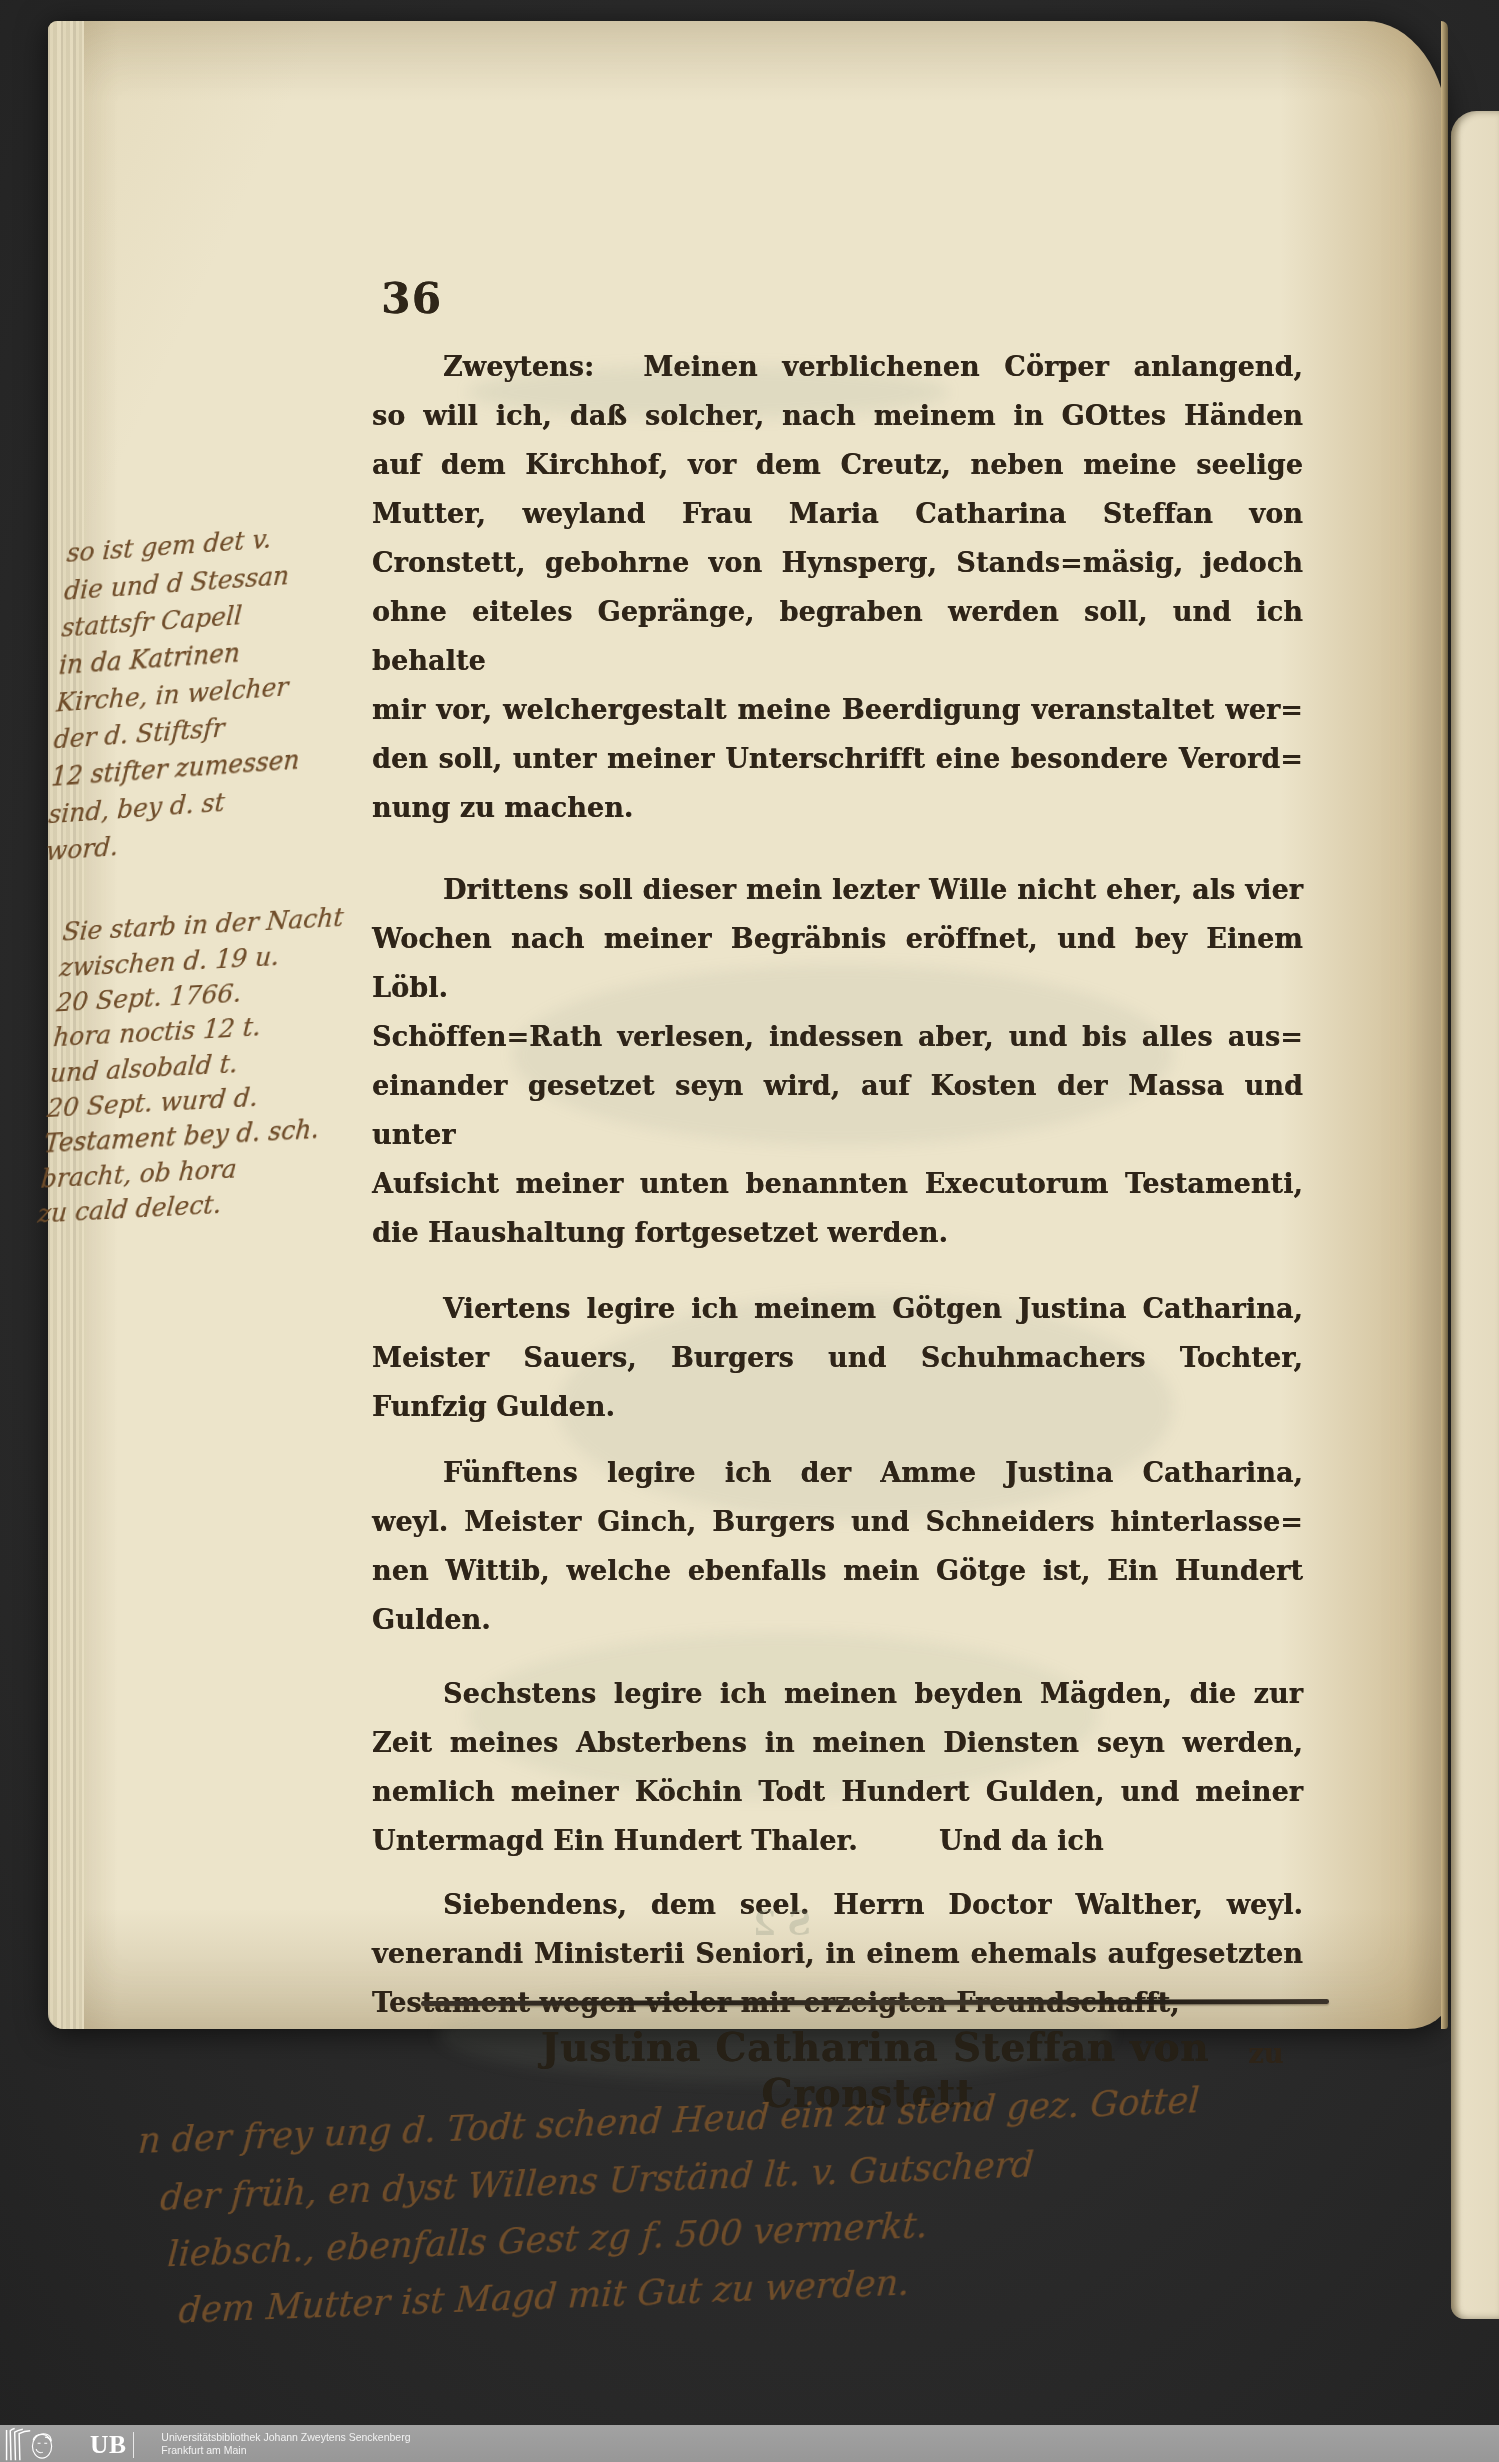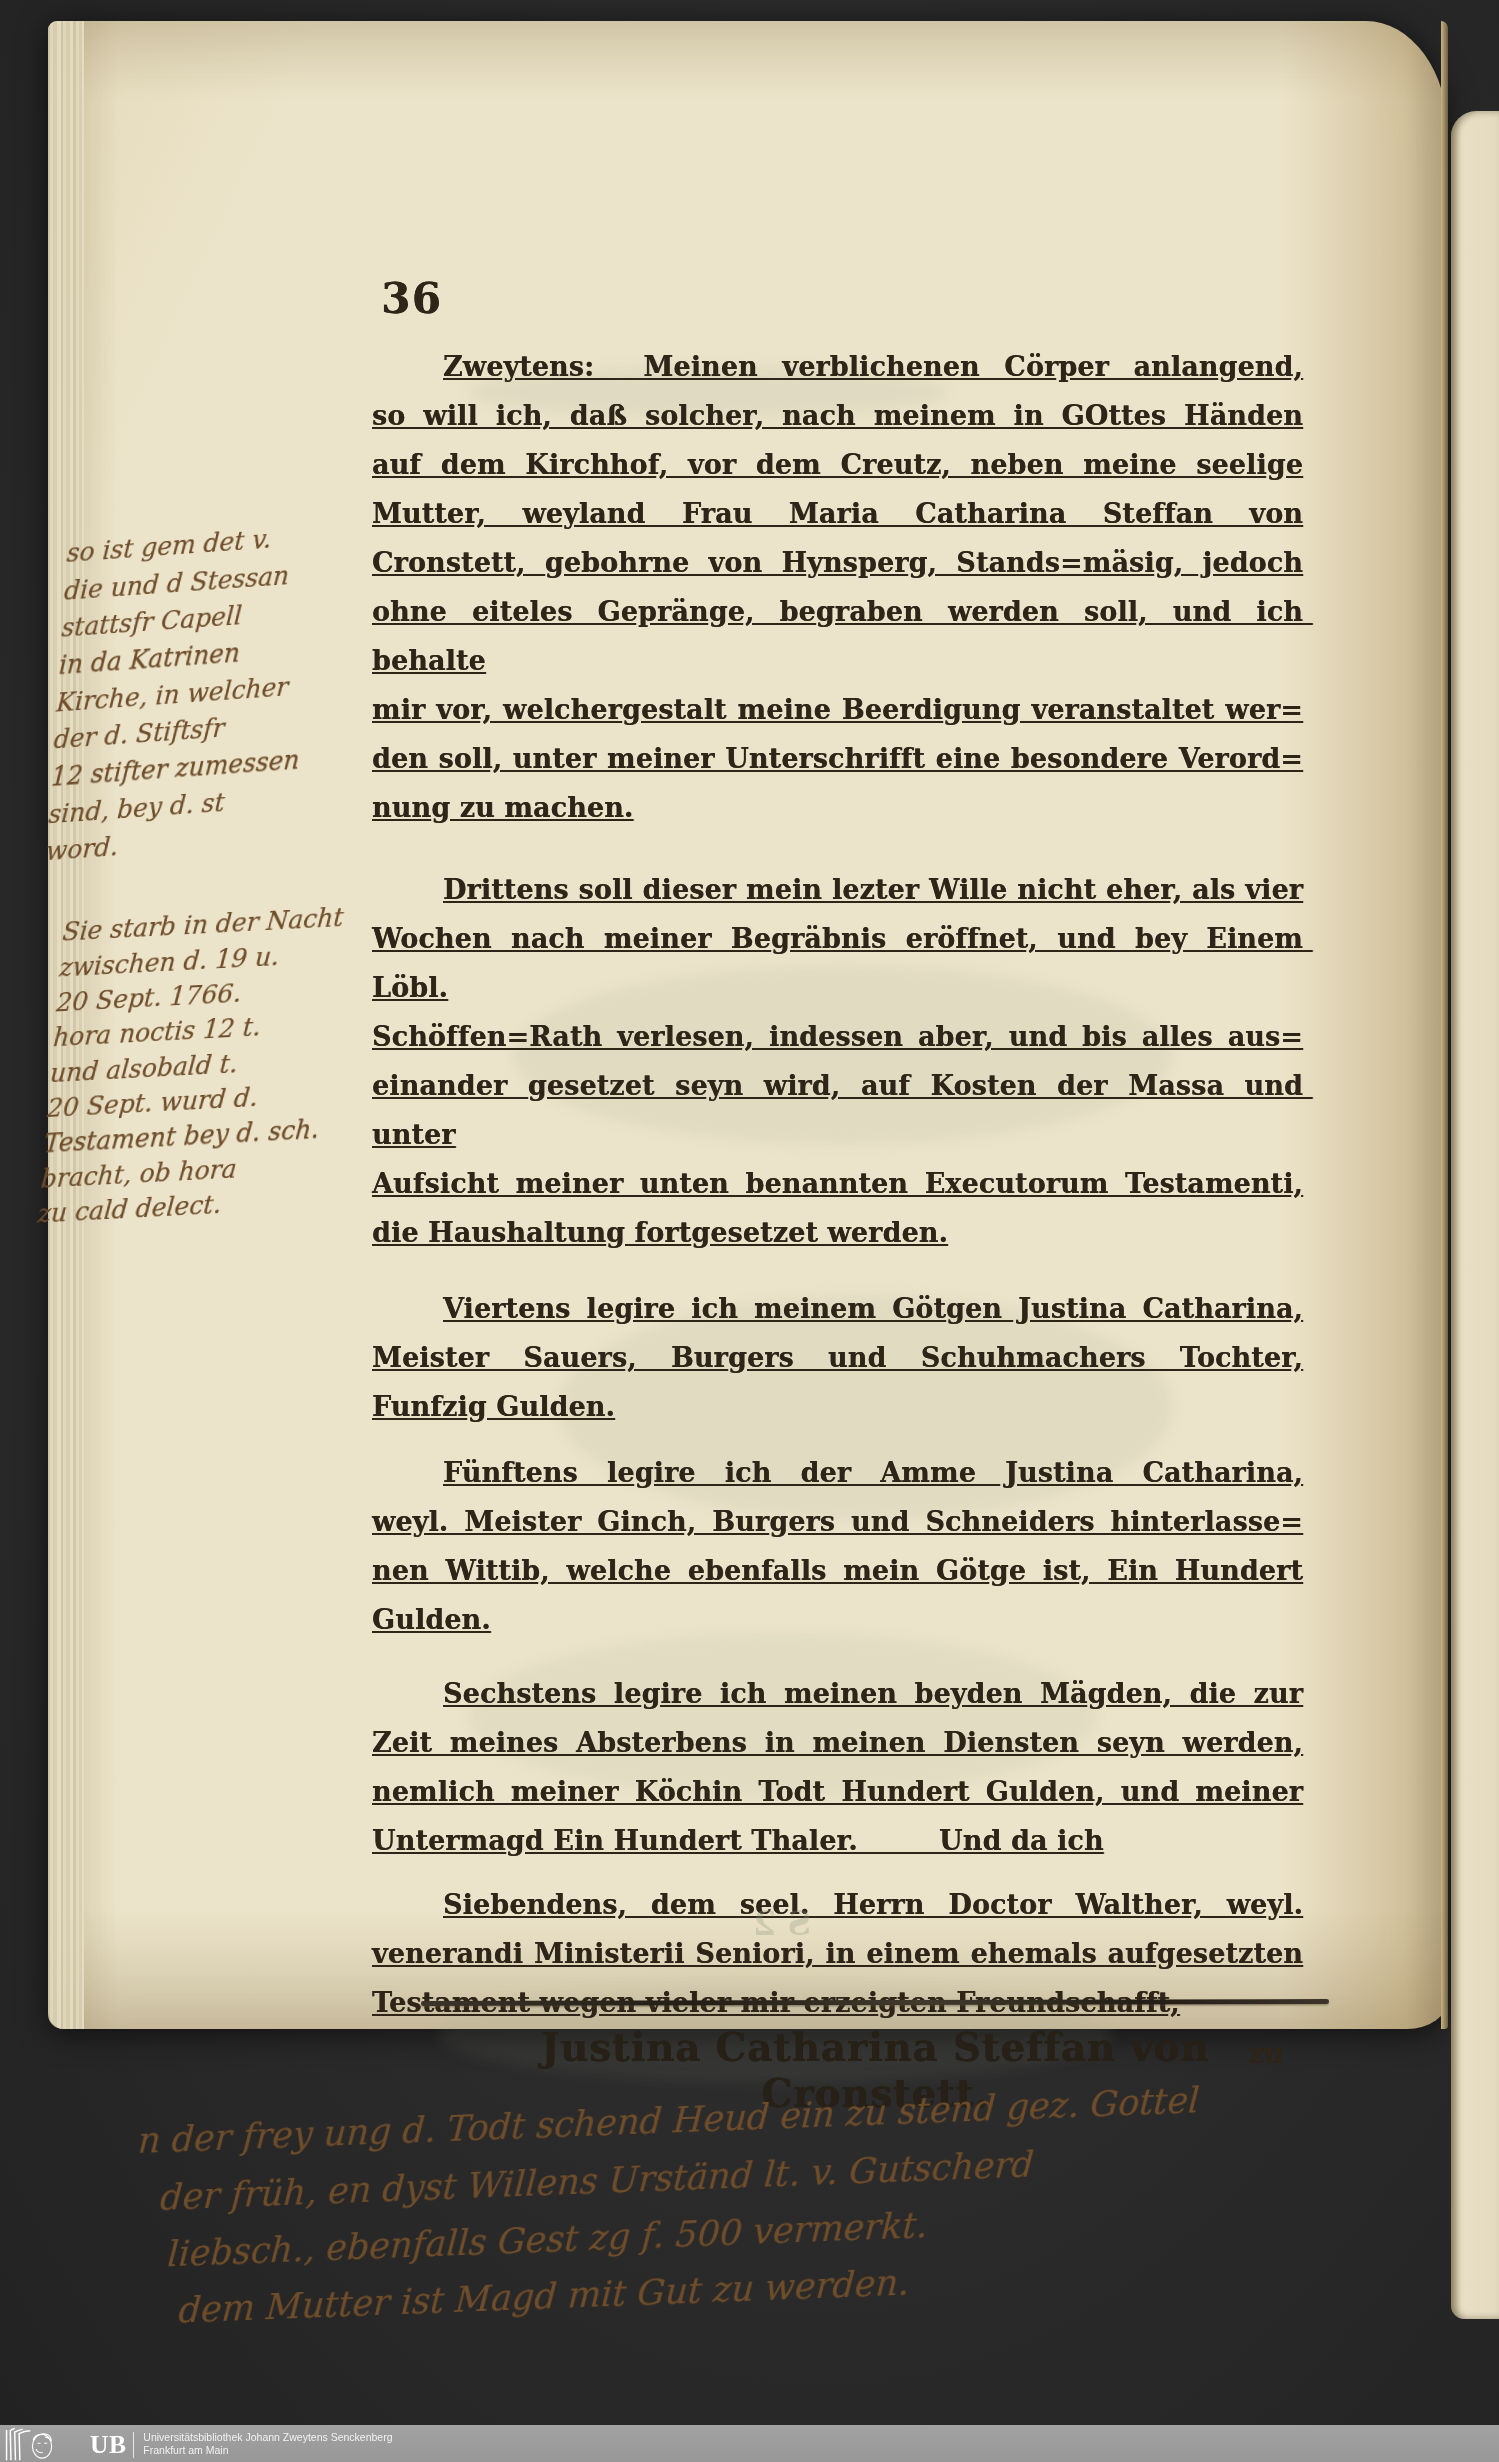--- a/index.html
+++ b/index.html
@@ -42,21 +42,21 @@
     position:absolute;left:333px;top:253px;
     font-size:42px;font-weight:bold;color:#2f2619;letter-spacing:1.5px;
     text-shadow:0.4px 0 #2f2619;
   }
   .text-block{
     position:absolute;left:324px;top:321px;width:931px;
     color:#2e2418;font-size:27px;font-weight:bold;line-height:49px;
     letter-spacing:0.1px;text-shadow:0.3px 0 rgba(46,36,24,.8);
   }
   .para{margin:0;}
-  .tline{white-space:pre-wrap;text-align:justify;text-align-last:justify;text-decoration:underline;}
+  .tline{white-space:pre-wrap;text-align:justify;text-align-last:justify;}
   .tline.lastline{text-align-last:left;}
   .tline.firstline{text-indent:71px;}
   .catchword-row{text-align:right;padding-right:19.5px;margin-top:1.5px;}
   .divider{
     position:absolute;left:373px;top:1979px;width:908px;height:4.5px;
     background:linear-gradient(to right,#3c332a 0%,#241e16 30%,#423a2d 55%,#241e16 80%,#3c332a 100%);
     transform:rotate(-.12deg);border-radius:2.2px;
     box-shadow:0 1.5px 1.5px rgba(90,75,50,.4);
   }
   .caption{
@@ -87,21 +87,21 @@
   .smudge{position:absolute;border-radius:50%;filter:blur(6.7px);pointer-events:none;}
   .ghost-sig{
     position:absolute;left:705px;top:1883px;font-size:33px;font-weight:bold;
     color:#88927f;opacity:.28;transform:scaleX(-1);filter:blur(0.7px);
   }
   
   .footer-bar{
     position:absolute;left:0;bottom:0;width:1499px;height:37px;
     background:linear-gradient(to bottom,#a2a2a2,#979797);
     display:flex;align-items:center;
-    font-family:"Liberation Sans", sans-serif;color:#f4f4f4;
+    font-family:"Liberation Sans", sans-serif;color:#f4f4f4;gap:18px;
   }
   .logo-wrap{display:flex;align-items:flex-end;height:34px;margin-left:3px;}
   .logo-ub{
     font-family:"Liberation Serif", serif;font-weight:bold;font-size:25.5px;
     color:#ffffff;line-height:30px;margin:0 6px 0.7px 3px;letter-spacing:0.7px;
   }
   .logo-sep{width:1.5px;height:25.5px;background:#e9e9e9;margin:0 9px 3px 0;}
   .footer-text{font-size:10.5px;line-height:12.7px;color:#f2f2f2;}
 </style>
 </head>

